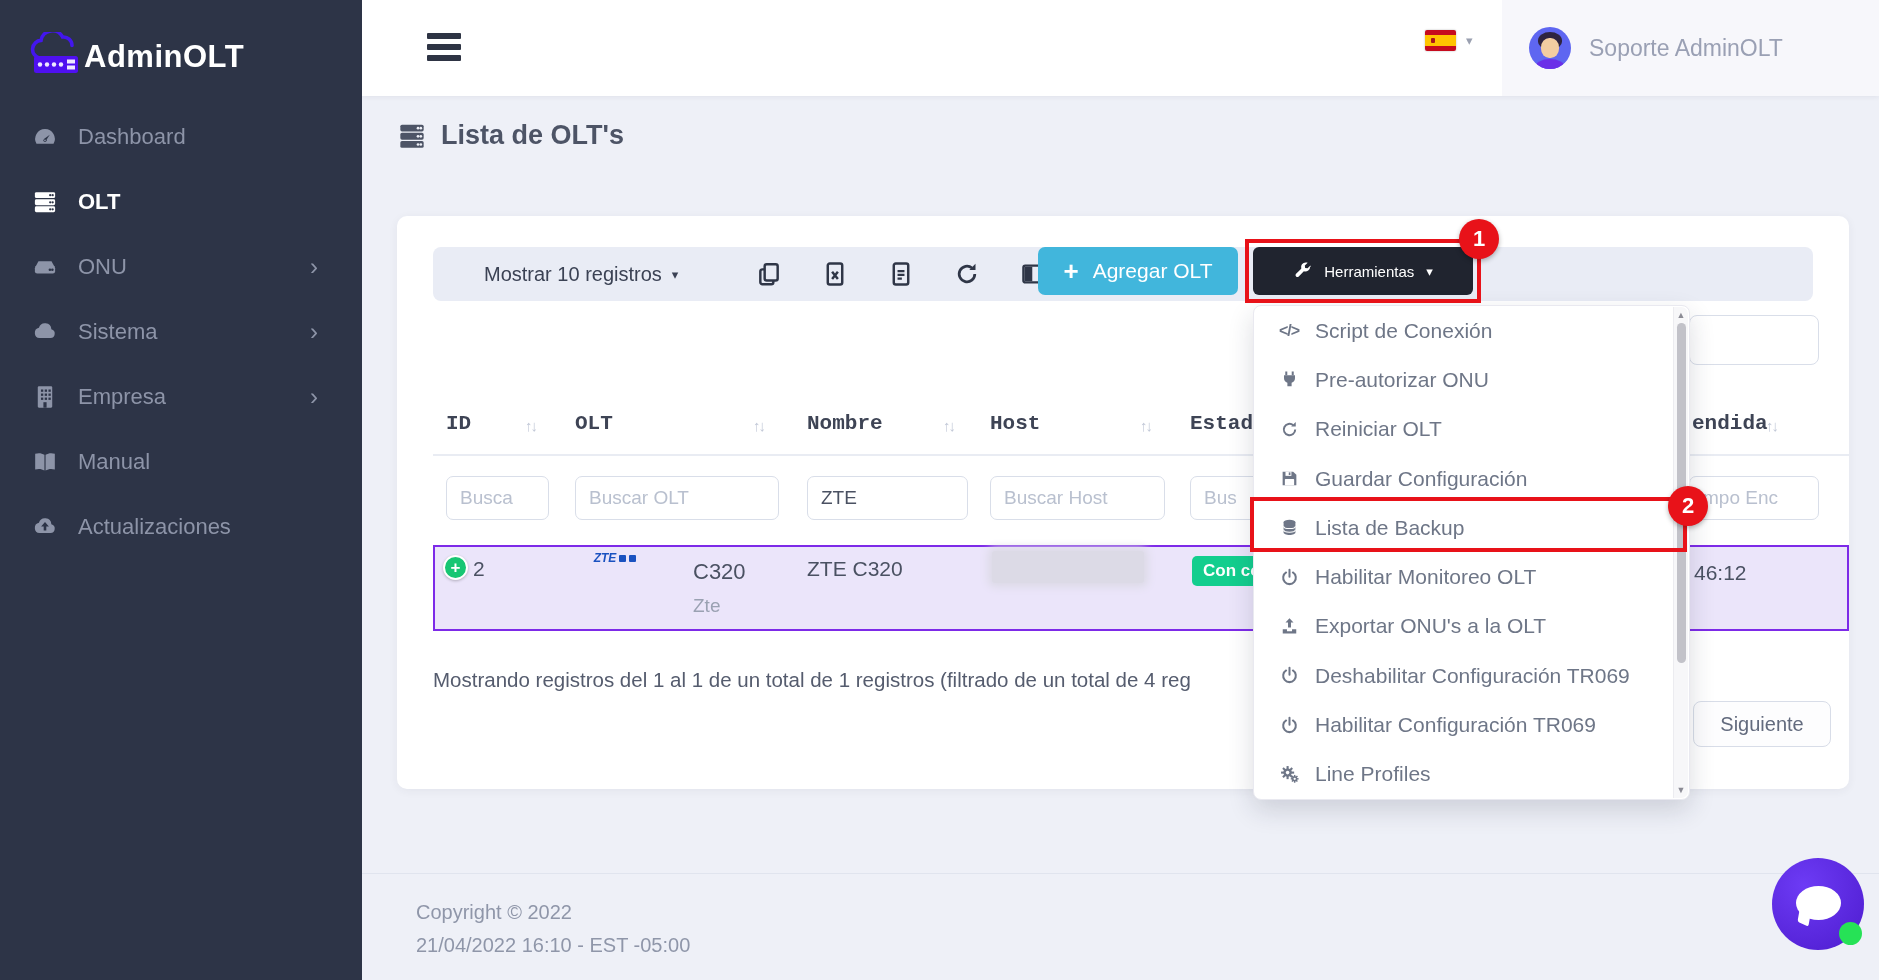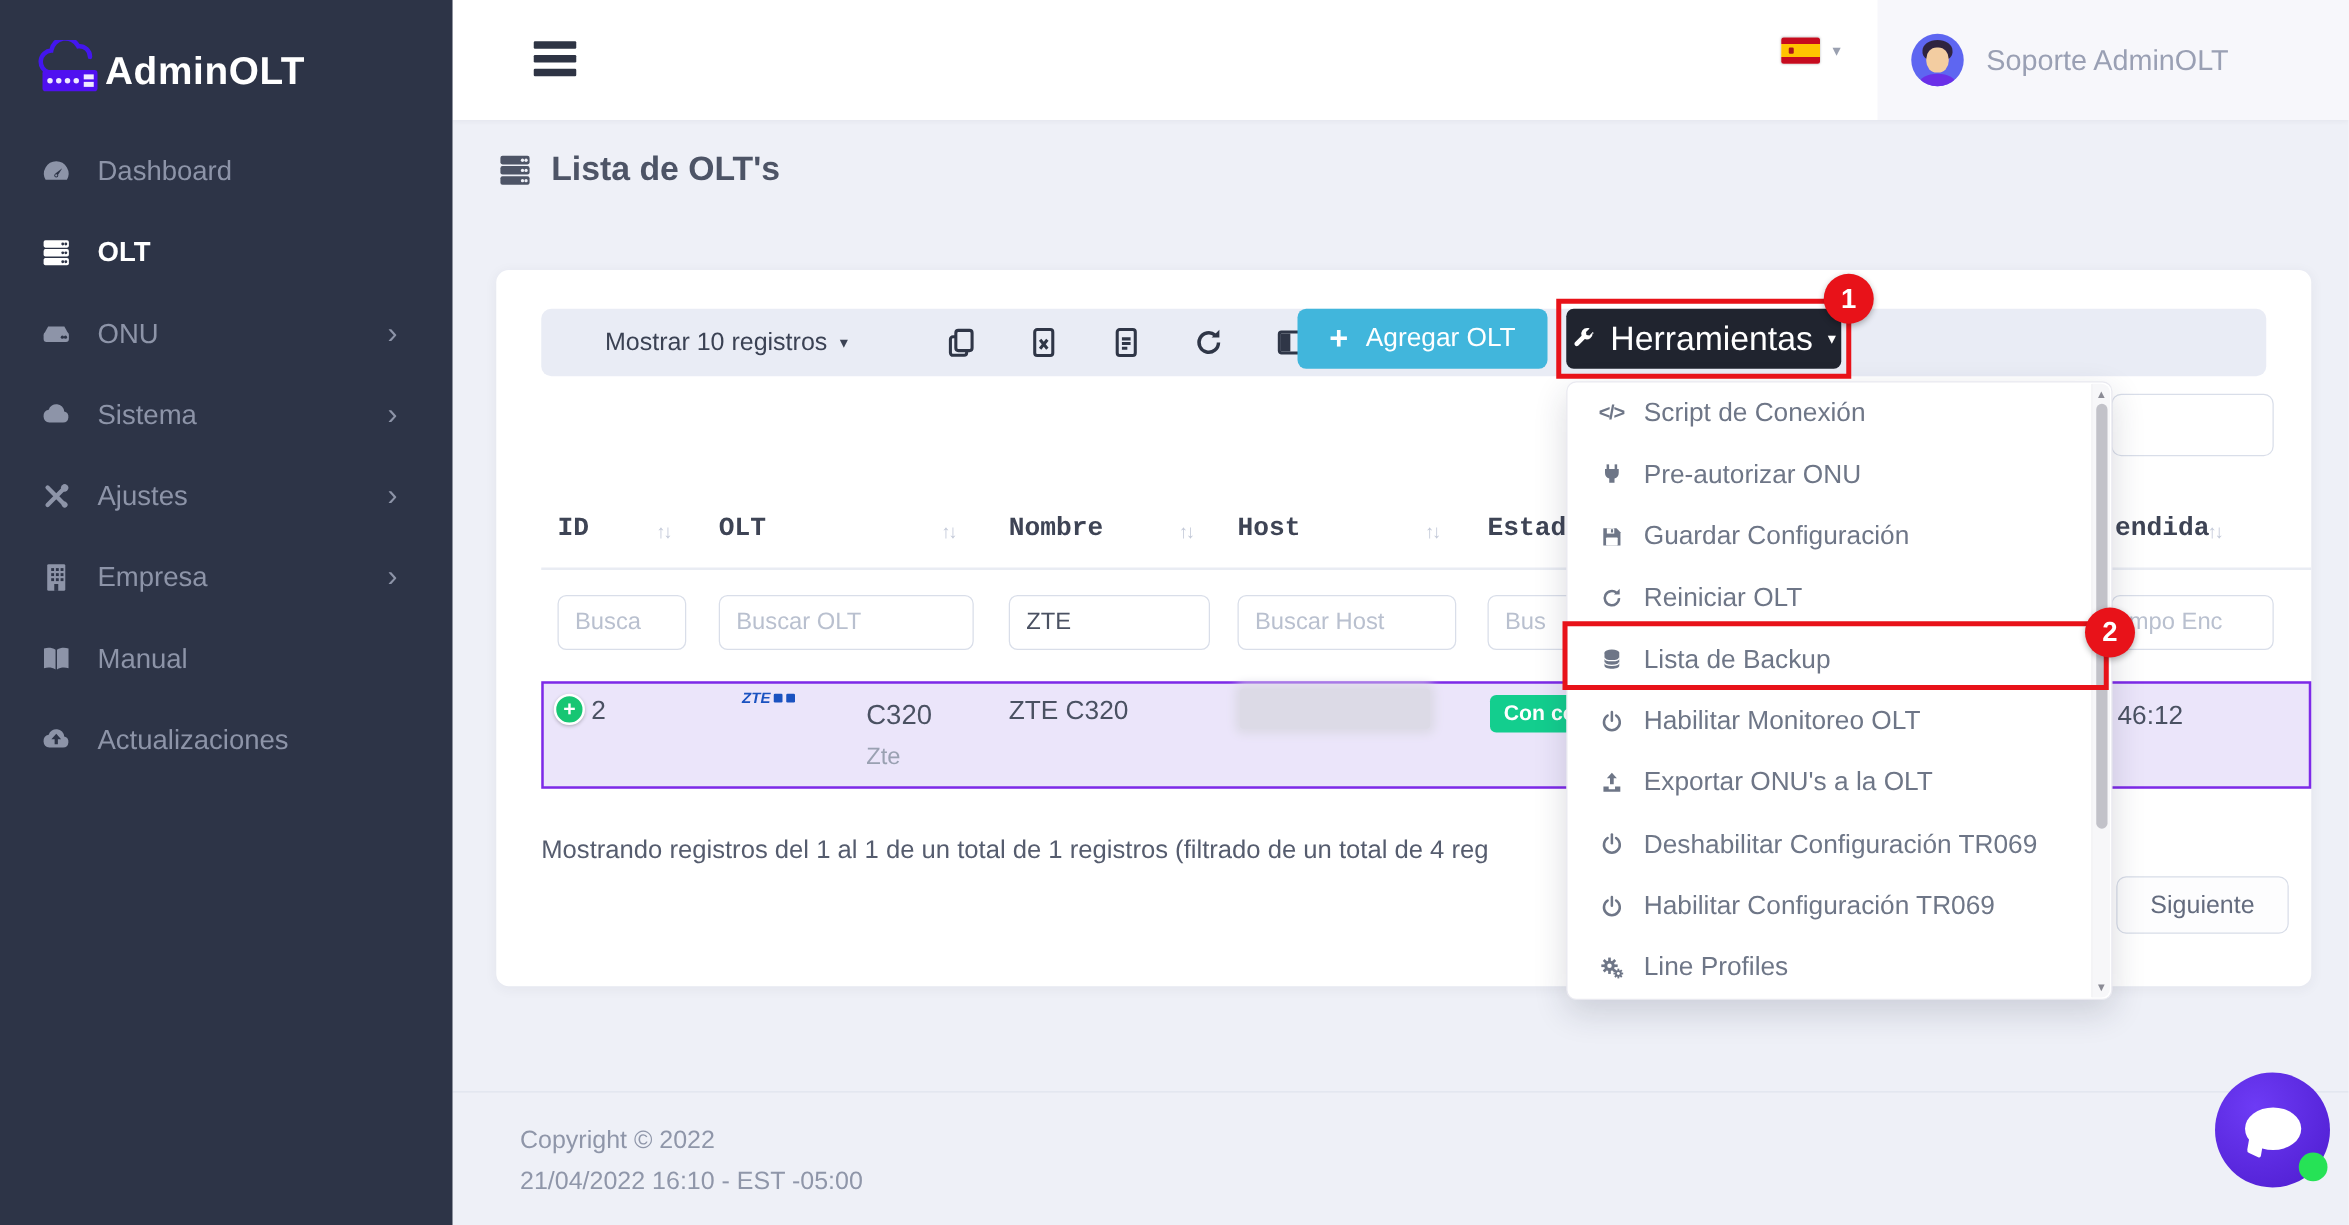--- a/index.html
+++ b/index.html
@@ -45,21 +45,21 @@
   .strip { position:absolute; left:36px; top:31px; width:1380px; height:54px; background:#e9ecf5; border-radius:8px; display:flex; align-items:center; padding-left:22px; }
   .length-menu { display:flex; align-items:center; gap:10px; font-size:20px; color:#3b4254; width:250px; cursor:pointer;margin-left:29px; }
   .length-menu .caret { color:#3b4254; }
   .tool-icons { display:flex; align-items:center; gap:40px; margin-left:22px; color:#2f3647; }
   .tool-icons .ticon { width:26px; height:26px; cursor:pointer; display:flex; align-items:center; }
   .tool-icons svg { width:26px; height:26px; }
   .cols-wrap { display:flex; align-items:center; gap:8px; cursor:pointer; }
 
   .btn-add { position:absolute; left:641px; top:31px; width:200px; height:48px; background:#41b6dc; color:#fff; border:none; border-radius:7px; font-size:21px; font-family:inherit; display:flex; align-items:center; justify-content:center; gap:14px; cursor:pointer; }
   .plus-ico::before { content:"+"; font-size:26px; font-weight:700; line-height:1; }
-  .btn-tools { position:absolute; left:856px; top:31px; width:220px; height:48px; background:#20242f; color:#fff; border:none; border-radius:6px; font-size:27px; font-family:inherit; display:flex; align-items:center; justify-content:center; gap:12px; cursor:pointer; }
+  .btn-tools { position:absolute; left:856px; top:31px; width:220px; height:48px; background:#20242f; color:#fff; border:none; border-radius:6px; font-size:15px; font-family:inherit; display:flex; align-items:center; justify-content:center; gap:12px; cursor:pointer; }
   .btn-tools svg { width:19px; height:19px; fill:#fff; }
   .btn-tools .caret { color:#fff; }
 
   .global-search { position:absolute; left:1292px; top:99px; width:130px; height:50px; border:1px solid #d9dee9; border-radius:8px; background:#fff; font-size:19px; padding:0 12px; color:#3f4556; }
 
   .th { position:absolute; top:196px; font-size:21px; font-weight:700; color:#3e4455; cursor:pointer;font-family:Liberation Mono, monospace; }
   .sort { position:absolute; top:201px; font-size:15px; color:#c3c9d8; letter-spacing:-2px; cursor:pointer; }
   .sort::before { content:"\2191\2193"; }
   .head-line { position:absolute; left:36px; top:238px; width:1416px; border-bottom:2px solid #e9ecf3; }
 
@@ -172,36 +172,20 @@
         <span>ONU</span>
         <span class="chev"></span>
       </div>
       <div class="nav-item">
         <span class="nico">
           <svg viewBox="0 0 18 18">
               <path d="M13.4 7.1a4.4 4.4 0 0 0-8.6-1A3.6 3.6 0 0 0 5.2 13.2h7.6a3.1 3.1 0 0 0 .6-6.1z"></path>
             </svg>
         </span>
         <span>Sistema</span>
-        <span class="chev"></span>
-      </div>
-      <div class="nav-item">
-        <span class="nico">
-          <svg viewBox="0 0 18 18">
-              <g transform="rotate(45 9 9)">
-                <rect x="7.8" y="1" width="2.4" height="16" rx="1.2"></rect>
-                <circle cx="9" cy="2.4" r="2"></circle>
-              </g>
-              <g transform="rotate(-45 9 9)">
-                <rect x="7.8" y="1" width="2.4" height="16" rx="1.2"></rect>
-                <circle cx="9" cy="15.6" r="1.6"></circle>
-              </g>
-            </svg>
-        </span>
-        <span>Ajustes</span>
         <span class="chev"></span>
       </div>
       <div class="nav-item">
         <span class="nico">
           <svg viewBox="0 0 18 18">
               <rect x="4" y="1.6" width="10" height="14.8" rx=".8"></rect>
               <g fill="#2d3447">
                 <rect x="6.2" y="3.8" width="1.6" height="1.6"></rect>
                 <rect x="8.8" y="3.8" width="1.6" height="1.6"></rect>
                 <rect x="11.4" y="3.8" width="1.6" height="1.6"></rect>
@@ -386,36 +370,36 @@
             <rect x="5" y="1.4" width="1.9" height="3.6"></rect>
             <rect x="11.1" y="1.4" width="1.9" height="3.6"></rect>
             <path d="M3.8 5h10.4v2.9a4.4 4.4 0 0 1-3.2 4.2V15.4H7v-3.3A4.4 4.4 0 0 1 3.8 7.9z"></path>
           </svg>
         </span>
       <span>Pre-autorizar ONU</span>
     </div>
     <div class="mi">
       <span class="mico">
           <svg viewBox="0 0 18 18">
+            <path d="M14.4 9A5.4 5.4 0 1 1 12.5 4.9" fill="none" stroke="#6e7687" stroke-width="1.9"></path>
+            <path d="M14.9 1.9v4.3h-4.3z"></path>
+          </svg>
+        </span>
+      <span>Reiniciar OLT</span>
+    </div>
+    <div class="mi">
+      <span class="mico">
+          <svg viewBox="0 0 18 18">
             <path d="M2.5 2.5h10l3 3v10h-13z"></path>
             <rect x="5.2" y="2.5" width="5.6" height="4" fill="#fff"></rect>
             <rect x="8.3" y="3.2" width="1.6" height="2.5"></rect>
             <rect x="4.6" y="9.5" width="8.8" height="6" rx=".6" fill="#fff"></rect>
           </svg>
         </span>
       <span>Guardar Configuración</span>
-    </div>
-    <div class="mi">
-      <span class="mico">
-          <svg viewBox="0 0 18 18">
-            <path d="M14.4 9A5.4 5.4 0 1 1 12.5 4.9" fill="none" stroke="#6e7687" stroke-width="1.9"></path>
-            <path d="M14.9 1.9v4.3h-4.3z"></path>
-          </svg>
-        </span>
-      <span>Reiniciar OLT</span>
     </div>
     <div class="mi">
       <span class="mico">
           <svg viewBox="0 0 18 18">
             <ellipse cx="9" cy="3.9" rx="5.6" ry="2.3"></ellipse>
             <path d="M3.4 3.9v9.9c0 1.3 2.5 2.3 5.6 2.3s5.6-1 5.6-2.3V3.9z"></path>
             <path d="M3.4 7.7c0 1.3 2.5 2.3 5.6 2.3s5.6-1 5.6-2.3M3.4 11.2c0 1.3 2.5 2.3 5.6 2.3s5.6-1 5.6-2.3" fill="none" stroke="#fff" stroke-width="1"></path>
           </svg>
         </span>
       <span>Lista de Backup</span>

